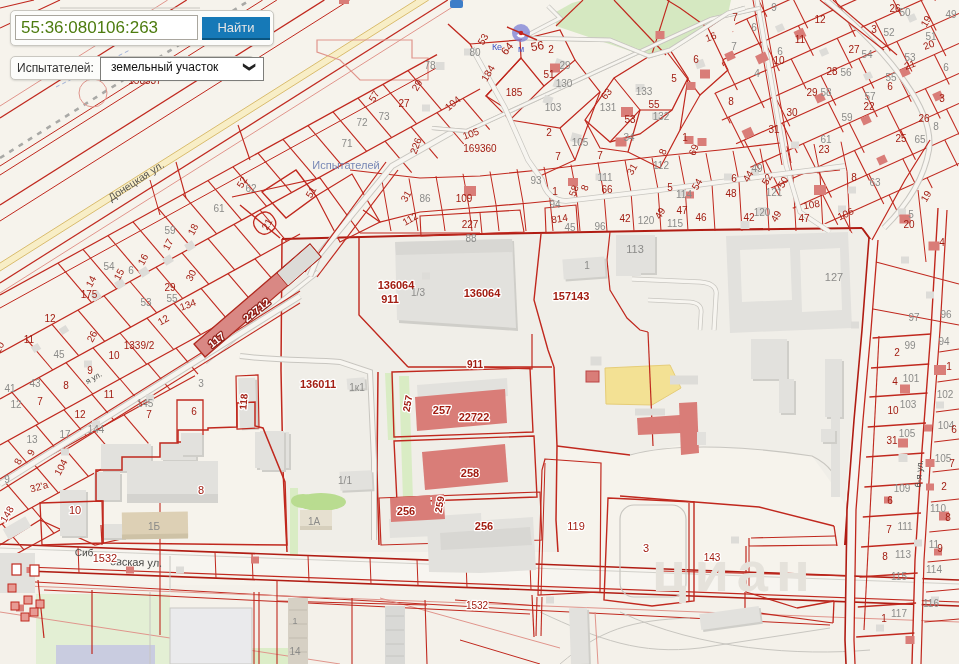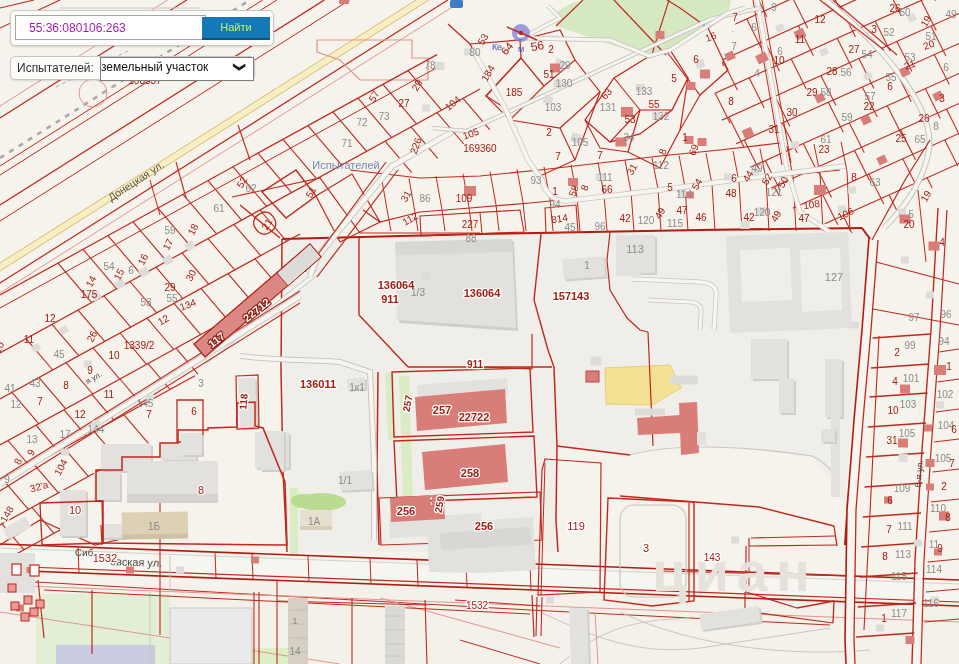--- a/index.html
+++ b/index.html
@@ -1,24 +1,24 @@
 <!DOCTYPE html>
 <html><head>
 <meta charset="utf-8">
 <style>
 html,body{margin:0;padding:0;width:959px;height:664px;overflow:hidden;}
 body{font-family:"Liberation Sans", sans-serif;background:#f6f3ec;position:relative;}
 #map{position:absolute;left:0;top:0;}
 .panel{position:absolute;background:#fcfcfa;border:1px solid #c9c7c0;border-radius:5px;box-shadow:0 1px 2px rgba(0,0,0,0.12);}
 #p1{left:10px;top:10px;width:262px;height:34px;}
-#inp{position:absolute;left:4px;top:4px;width:176px;height:23px;background:#fff;border:1px solid #a9a69e;font-size:12px;color:#a21caf;padding:0 0 0 13px;line-height:24px;}
-#btn{position:absolute;left:191px;top:6px;width:68px;height:21px;background:#1679b7;border-bottom:2px solid #0b5580;color:#bef264;font-size:11px;text-align:center;line-height:21px;}
+#inp{position:absolute;left:4px;top:4px;width:176px;height:23px;background:#fff;border:1px solid #a9a69e;font-size:17px;color:#4d7c0f;padding:0 0 0 5px;line-height:24px;}
+#btn{position:absolute;left:191px;top:6px;width:68px;height:21px;background:#1679b7;border-bottom:2px solid #0b5580;color:#e5e5e5;font-size:13px;text-align:center;line-height:21px;}
 #p2{left:10px;top:56px;width:243px;height:22px;}
 #lbl{position:absolute;left:6px;top:4px;font-size:12px;color:#333;}
-#sel{position:absolute;left:89px;top:0px;width:152px;height:20px;background:#fff;border:1px solid #7d7d7a;font-size:12px;color:#111;padding:2px 0 0 0;}
+#sel{position:absolute;left:89px;top:0px;width:152px;height:20px;background:#fff;border:1px solid #7d7d7a;font-size:12px;color:#111;padding:2px 0 0 10px;}
 #arr{position:absolute;right:8px;top:2px;font-size:12px;color:#222;font-weight:bold;transform:rotate(90deg);}
 </style>
 </head>
 <body>
 <svg id="map" width="959" height="664" viewBox="0 0 959 664" font-family="Liberation Sans, sans-serif">
 <rect width="959" height="664" fill="#f6f3ec"></rect>
 <polygon points="282.0,238.0 862.0,228.0 872.0,243.0 864.0,330.0 852.0,420.0 845.0,505.0 838.0,492.0 812.0,456.0 760.0,450.0 680.0,445.0 630.0,455.0 557.0,446.0 556.0,520.0 558.0,552.0 287.0,552.0" fill="#f0eee8"></polygon>
 <rect x="0.0" y="585.0" width="959.0" height="79.0" fill="#f4f1ea"></rect>
 <polygon points="583.0,0.0 731.0,0.0 728.0,14.0 667.0,52.0 648.0,57.0 556.0,26.0 556.0,12.0 572.0,3.0" fill="#d5e8c1"></polygon>
 <polygon points="36.0,594.0 170.0,594.0 170.0,664.0 36.0,664.0" fill="#e3efd4"></polygon>

